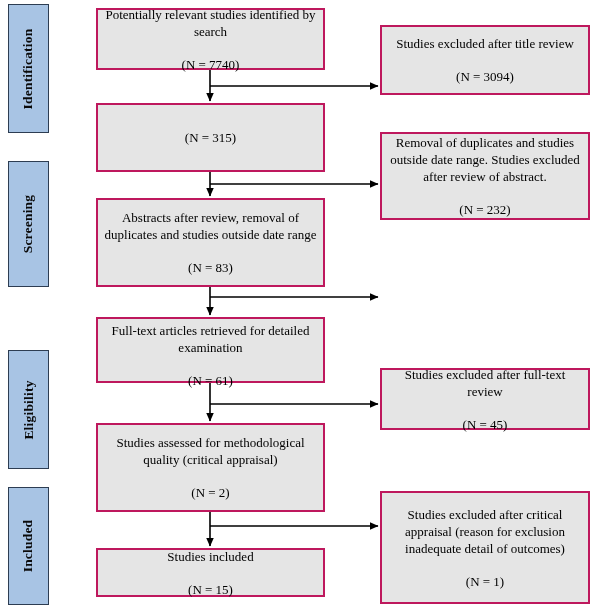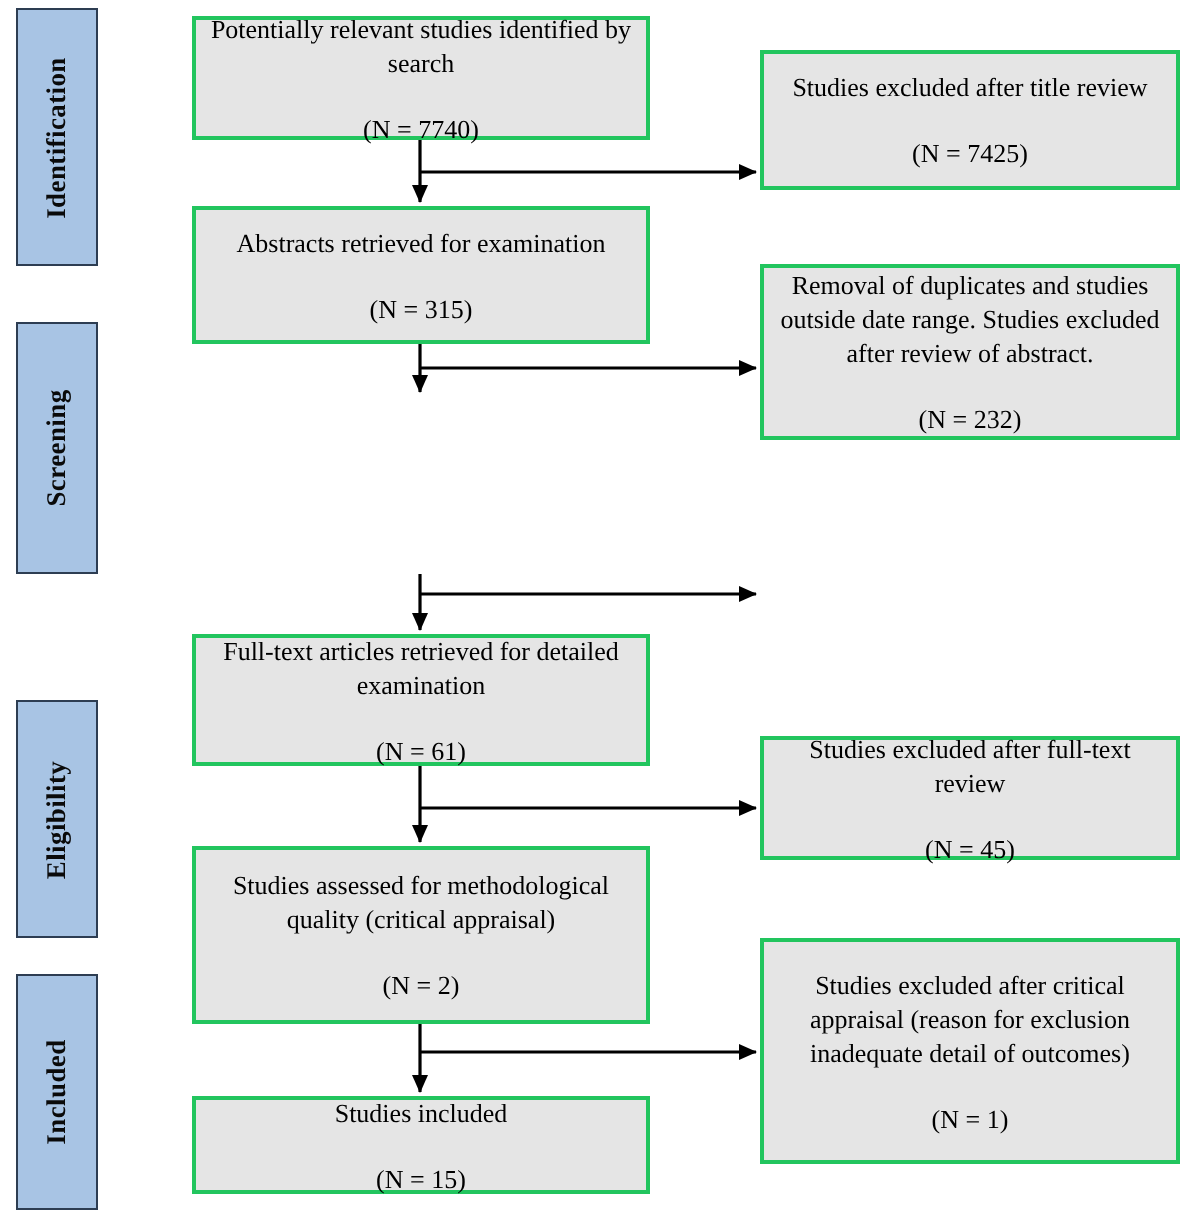--- a/index.html
+++ b/index.html
@@ -37,48 +37,48 @@
   }
   #st0 { top: 4px;   height: 129px; }
   #st1 { top: 161px; height: 126px; }
   #st2 { top: 350px; height: 119px; }
   #st3 { top: 487px; height: 118px; }
 
   
   .box {
     position: absolute;
     background: #e5e5e5;
-    border: 2px solid #22c55e;
+    border: 2px solid #be185d;
     display: flex;
     flex-direction: column;
     align-items: center;
     justify-content: center;
     text-align: center;
     font-size: 13px;
     line-height: 17px;
     padding: 3px 6px;
     box-sizing: border-box;
     z-index: 1;
     gap: 16px;
   }
   .main { left: 96px; width: 229px; }
   .excl { left: 380px; width: 210px; }
 
   #m0 { top: 8px;   height: 62px; }
   #m1 { top: 103px; height: 69px; }
   #m2 { top: 198px; height: 89px; }
-  #m3 { top: 317px; height: 66px; }
+  #m3 { top: 317px; height: 66px; justify-content: space-between; }
   #m4 { top: 423px; height: 89px; }
   #m5 { top: 548px; height: 49px; text-align: center; }
 
   #e0 { top: 25px;  height: 70px; }
   #e1 { top: 132px; height: 88px; }
   #e2 { top: 268px; height: 68px; }
   #e3 { top: 368px; height: 62px; align-items: center; }
-  #e4 { top: 469px; height: 113px; text-align: center; }
+  #e4 { top: 491px; height: 113px; text-align: center; }
 
   .btext, .bn { display: block; }
 </style>
 </head>
 <body>
 
 <div class="diagram">
 
   <svg class="arrows" width="600" height="610" viewBox="0 0 600 610">
     <defs>
@@ -111,39 +111,42 @@
   </div>
   <div class="stage" id="st3">
     <span class="vtext">Included</span>
   </div>
 
   <div class="box main" id="m0">
     <span class="btext">Potentially relevant studies identified by search</span>
     <span class="bn">(N = 7740)</span>
   </div>
   <div class="box main" id="m1">
-    <span class="btext">Abstracts retrieved for examination</span>
     <span class="bn">(N = 315)</span>
+  </div>
+  <div class="box main" id="m2">
+    <span class="btext">Abstracts after review, removal of duplicates and studies outside date range</span>
+    <span class="bn">(N = 83)</span>
   </div>
   <div class="box main" id="m3">
     <span class="btext">Full-text articles retrieved for detailed examination</span>
     <span class="bn">(N = 61)</span>
   </div>
   <div class="box main" id="m4">
     <span class="btext">Studies assessed for methodological quality (critical appraisal)</span>
     <span class="bn">(N = 2)</span>
   </div>
   <div class="box main" id="m5">
     <span class="btext">Studies included</span>
     <span class="bn">(N = 15)</span>
   </div>
 
   <div class="box excl" id="e0">
     <span class="btext">Studies excluded after title review</span>
-    <span class="bn">(N = 7425)</span>
+    <span class="bn">(N = 3094)</span>
   </div>
   <div class="box excl" id="e1">
     <span class="btext">Removal of duplicates and studies outside date range. Studies excluded after review of abstract.</span>
     <span class="bn">(N = 232)</span>
   </div>
   <div class="box excl" id="e3">
     <span class="btext">Studies excluded after full-text review</span>
     <span class="bn">(N = 45)</span>
   </div>
   <div class="box excl" id="e4">

